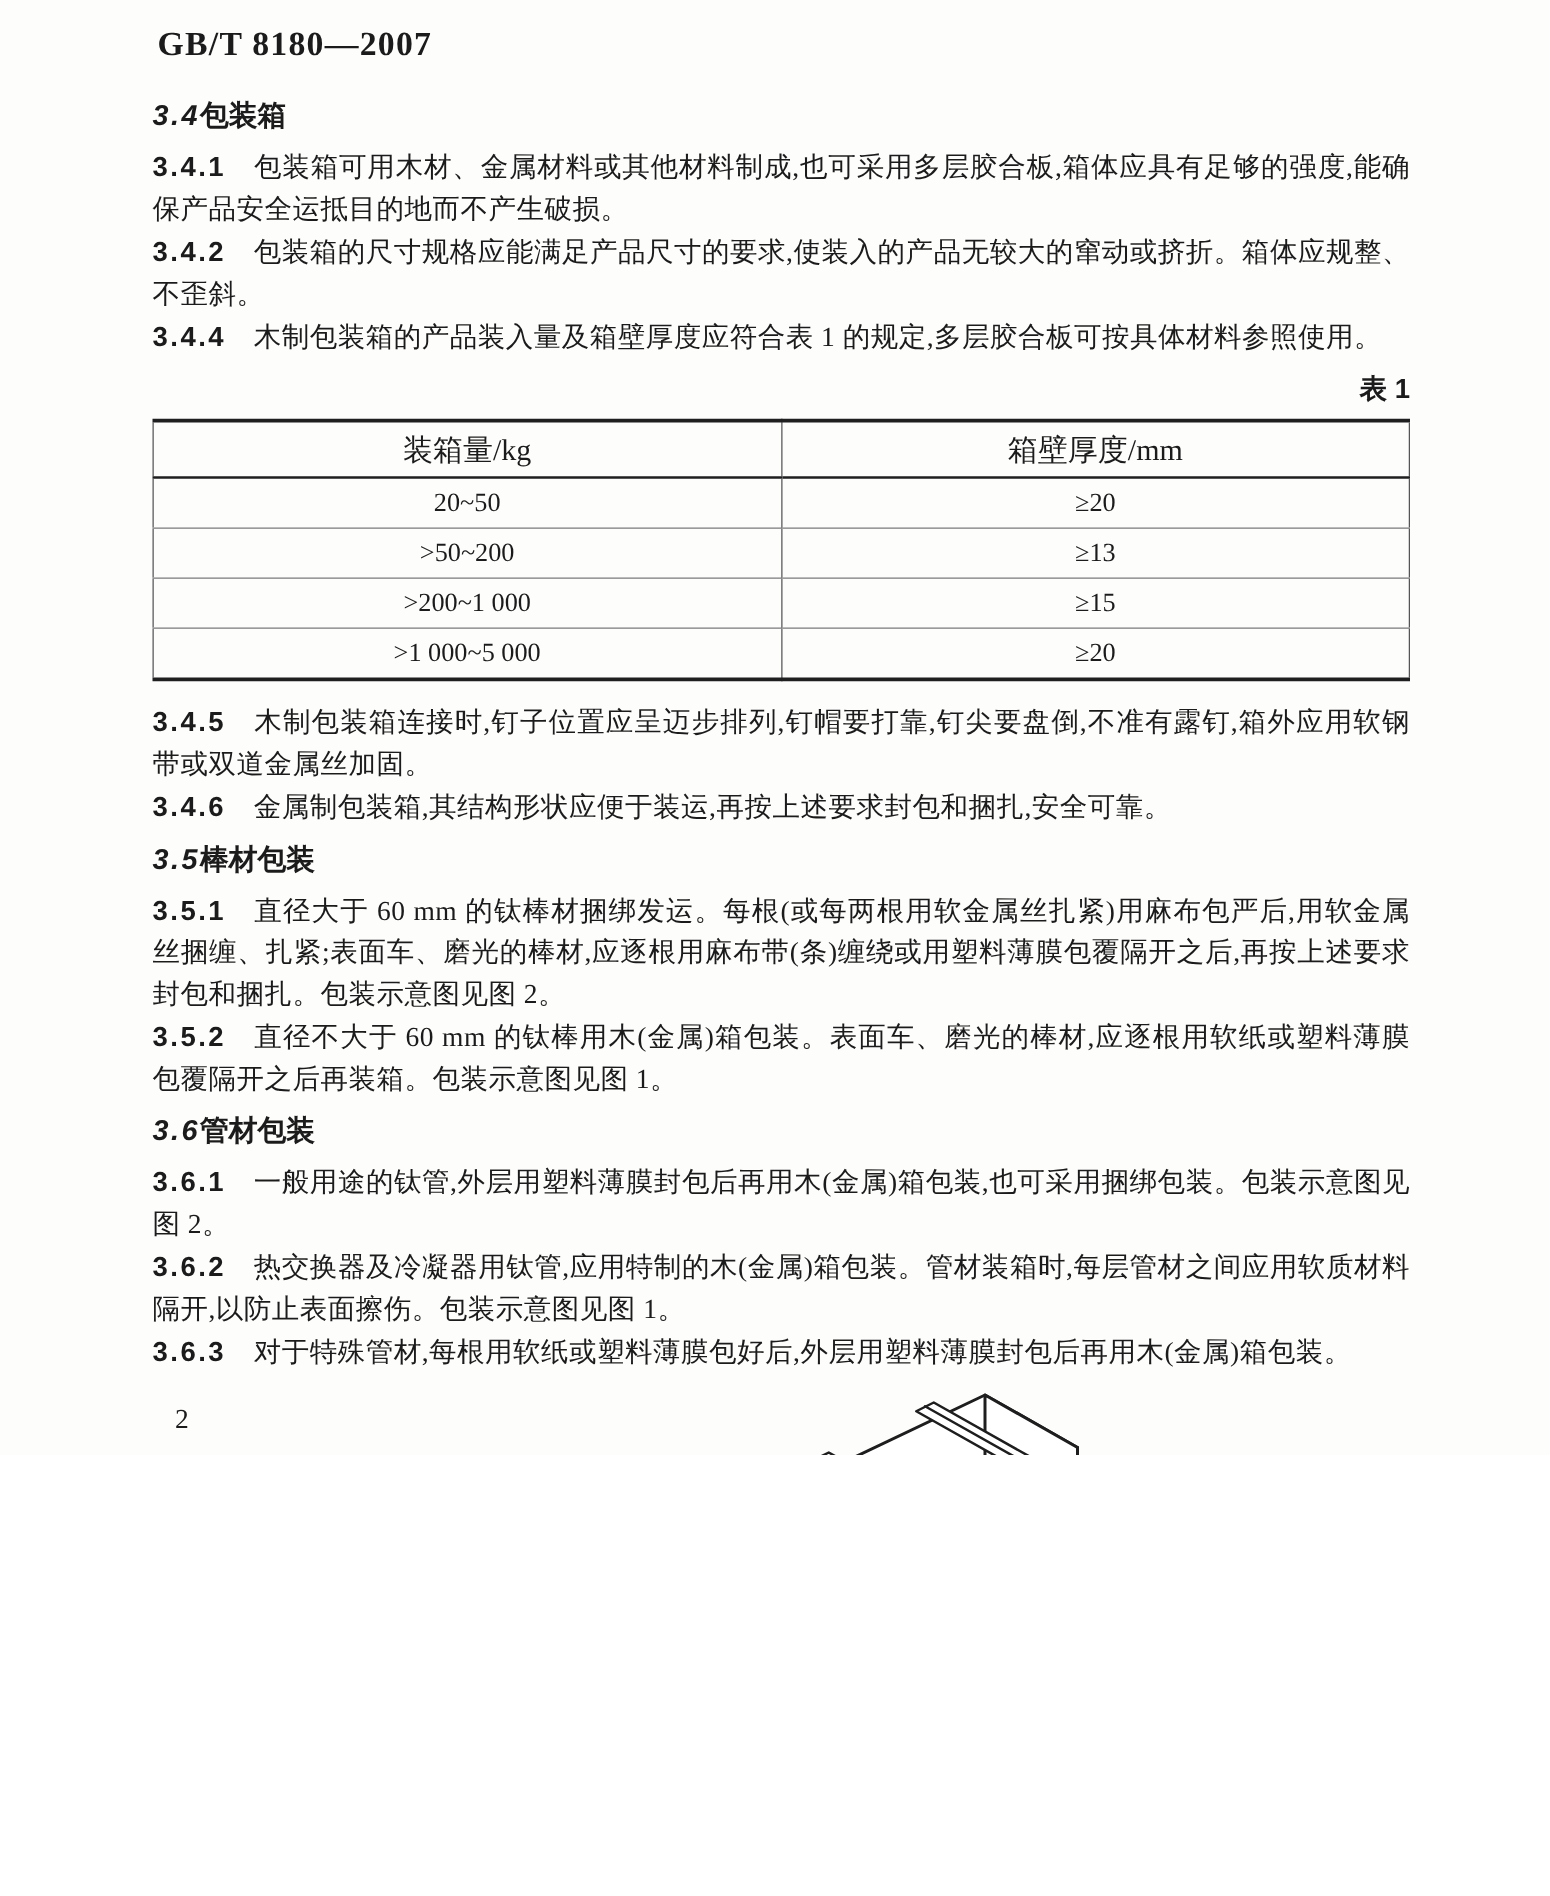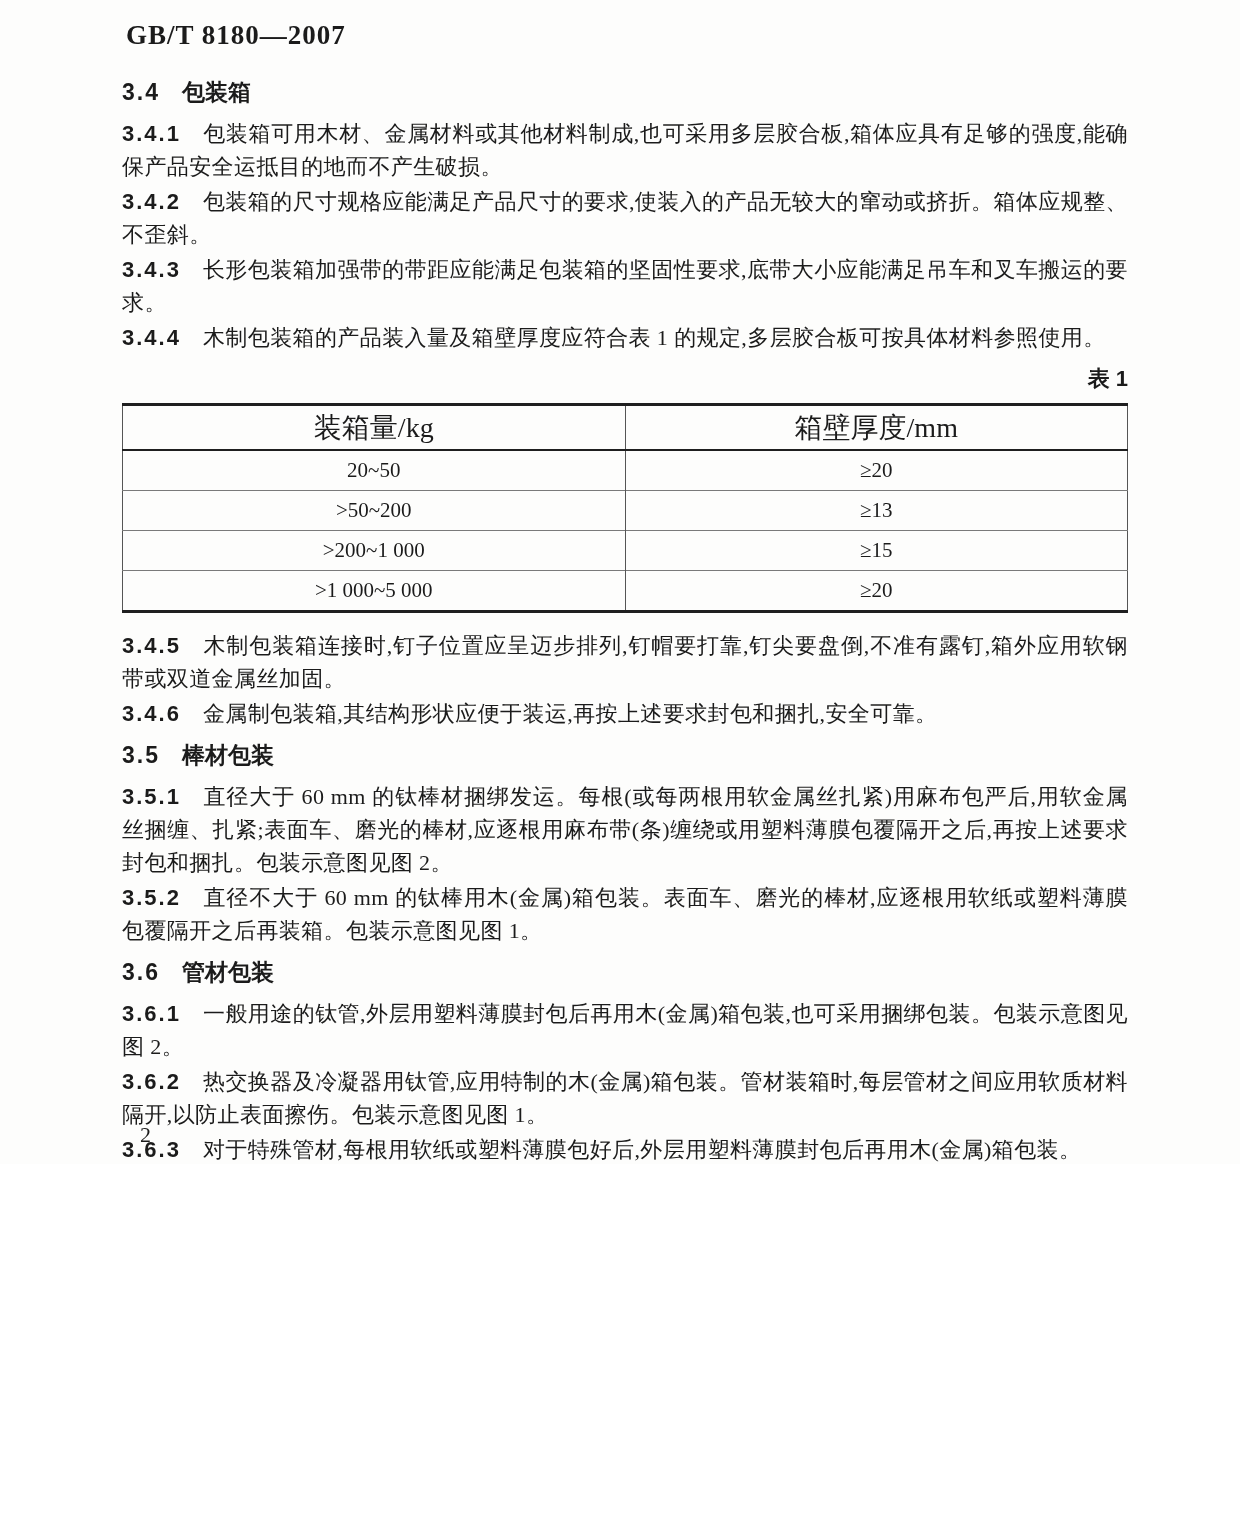--- a/index.html
+++ b/index.html
@@ -15,21 +15,21 @@
   .doc-number {
     font-size:27px; font-weight:700; letter-spacing:1px;
     margin:2px 0 26px 4px;
     font-family:"Liberation Serif","DejaVu Serif",serif;
   }
   .sec-heading {
     font-family:"Liberation Sans","DejaVu Sans",sans-serif;
     font-weight:700; font-size:23px;
     margin:10px 0 9px;
   }
-  .sec-heading .num { margin-right:22px; letter-spacing:2px; }
+  .sec-heading .num { letter-spacing:2px;font-style:italic; }
   p.clause {
     font-size:22px; line-height:33px;
     text-align:justify;
     margin:0 0 2px;
     letter-spacing:0.4px;
   }
   p.clause .num {
     font-family:"Liberation Sans","DejaVu Sans",sans-serif;
     font-weight:700; letter-spacing:2px;
     margin-right:22px;
@@ -45,21 +45,21 @@
     border-collapse:collapse;
     border-top:3px solid #1f1f1f;
     border-bottom:3px solid #1f1f1f;
     border-left:1px solid #555;
     border-right:1px solid #555;
     margin:0 0 16px;
   }
   table.spec th {
     height:41px;
     font-weight:400;
-    font-size:28px;
+    font-size:24px;
     text-align:center;
     border-bottom:2px solid #1f1f1f;
   }
   table.spec td {
     height:37px;
     font-size:21px;
     text-align:center;
     border-top:1px solid #7a7a7a;
   }
   table.spec tbody tr:first-child td { border-top:none; }
@@ -79,21 +79,20 @@
 <body>
 
 <div class="page">
   <div class="content">
     <div class="doc-number">GB/T 8180—2007</div>
 
     <div id="flow">
         <div class="sec-heading"><span class="num">3.4</span><span class="title">包装箱</span></div>
         <p class="clause"><span class="num">3.4.1</span><span class="txt">包装箱可用木材、金属材料或其他材料制成,也可采用多层胶合板,箱体应具有足够的强度,能确保产品安全运抵目的地而不产生破损。</span></p>
         <p class="clause"><span class="num">3.4.2</span><span class="txt">包装箱的尺寸规格应能满足产品尺寸的要求,使装入的产品无较大的窜动或挤折。箱体应规整、不歪斜。</span></p>
-        <p class="clause"><span class="num">3.4.3</span><span class="txt">长形包装箱加强带的带距应能满足包装箱的坚固性要求,底带大小应能满足吊车和叉车搬运的要求。</span></p>
         <p class="clause"><span class="num">3.4.4</span><span class="txt">木制包装箱的产品装入量及箱壁厚度应符合表 1 的规定,多层胶合板可按具体材料参照使用。</span></p>
         <div class="table-label">表 1</div>
         <table class="spec">
           <colgroup>
             <col>
             <col>
           </colgroup>
           <thead>
             <tr>
               <th>装箱量/kg</th>

